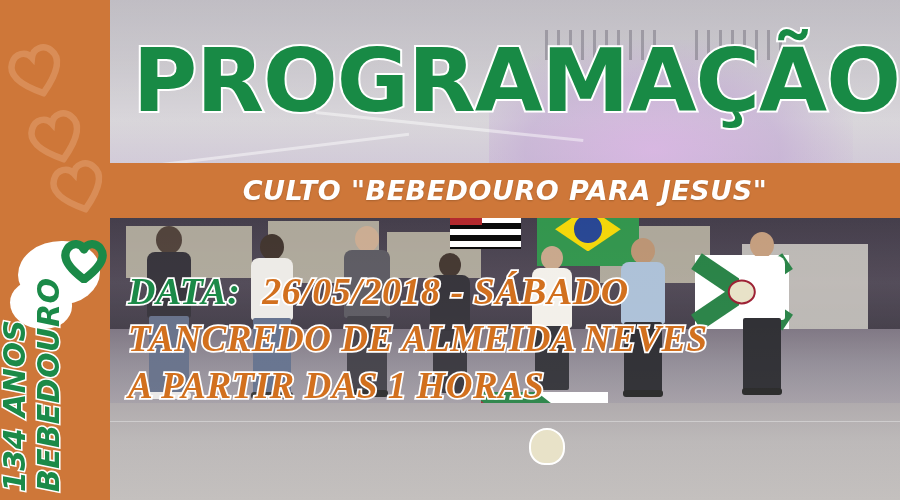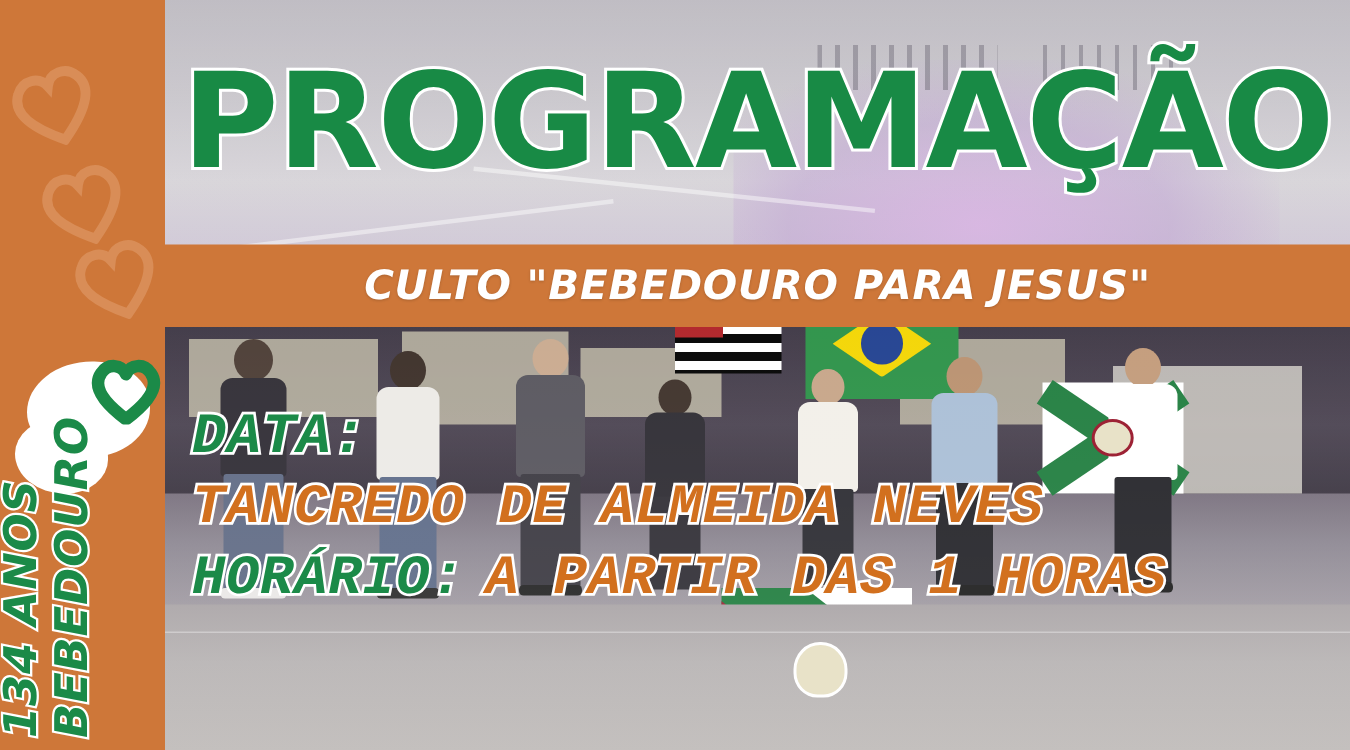--- a/index.html
+++ b/index.html
@@ -200,21 +200,21 @@
     color:#fff; font-weight:900; font-style:italic;
     font-size:27px; letter-spacing:.5px;
     font-family:"DejaVu Sans", sans-serif;
     text-shadow:0 1px 2px rgba(0,0,0,.18);
   }
 
   
   .headline{
     position:absolute; left:110px; right:0; top:22px; height:118px;
     z-index:5;
-    display:flex; align-items:center; justify-content:center;
+    display:flex; align-items:center; justify-content:flex-end;
   }
   .headline span{
     font-family:"DejaVu Sans", sans-serif;
     font-weight:900;
     font-size:88px;
     line-height:1;
     letter-spacing:-1px;
     color:#188A45;
     -webkit-text-stroke:4px #ffffff;
     paint-order:stroke fill;
@@ -224,21 +224,21 @@
   
   .info{
     position:absolute; left:128px; top:272px; z-index:5;
     display:flex; flex-direction:column; gap:8px;
   }
   .info-line{
     display:flex; align-items:baseline; gap:14px;
     white-space:nowrap;
   }
   .info-line .lbl, .info-line .val{
-    font-family:Liberation Mono, monospace;
+    font-family:Liberation Serif, serif;
     font-weight:900; font-style:italic;
     font-size:38px; line-height:1.05;
     letter-spacing:.5px;
     -webkit-text-stroke:3.5px #ffffff;
     paint-order:stroke fill;
   }
   .info-line .lbl{ color:#1B8A48; }
   .info-line .val{ color:#D2701E; }
   .info-line.l2 .lbl, .info-line.l2 .val{ font-size:37px; }
   .info-line.l3 .lbl, .info-line.l3 .val{ font-size:37px; }
@@ -339,28 +339,28 @@
   </div>
 
   <div class="band">
     <div class="band-text">CULTO "BEBEDOURO PARA JESUS"</div>
   </div>
 
   <div class="info">
 
     <div class="info-line l1">
       <span class="lbl">DATA:</span>
+      <span class="val">26/05/2018 - SÁBADO</span>
     </div>
 
     <div class="info-line l2">
       <span class="val">TANCREDO DE ALMEIDA NEVES</span>
     </div>
 
     <div class="info-line l3">
-      <span class="lbl">HORÁRIO:</span>
       <span class="val">A PARTIR DAS 1 HORAS</span>
     </div>
 
   </div>
 
   <div class="rail">
 
     <div class="heart-deco" style="left:6px;  top:42px;  transform:rotate(-18deg);">
       <svg viewBox="0 0 64 60" fill="none" xmlns="http://www.w3.org/2000/svg">
         <path d="M32 56 C8 38 3 25 10 15 C16 6 28 7 32 16 C36 7 48 6 54 15 C61 25 56 38 32 56 Z" stroke="#E2A071" stroke-width="7" fill="none"></path>

